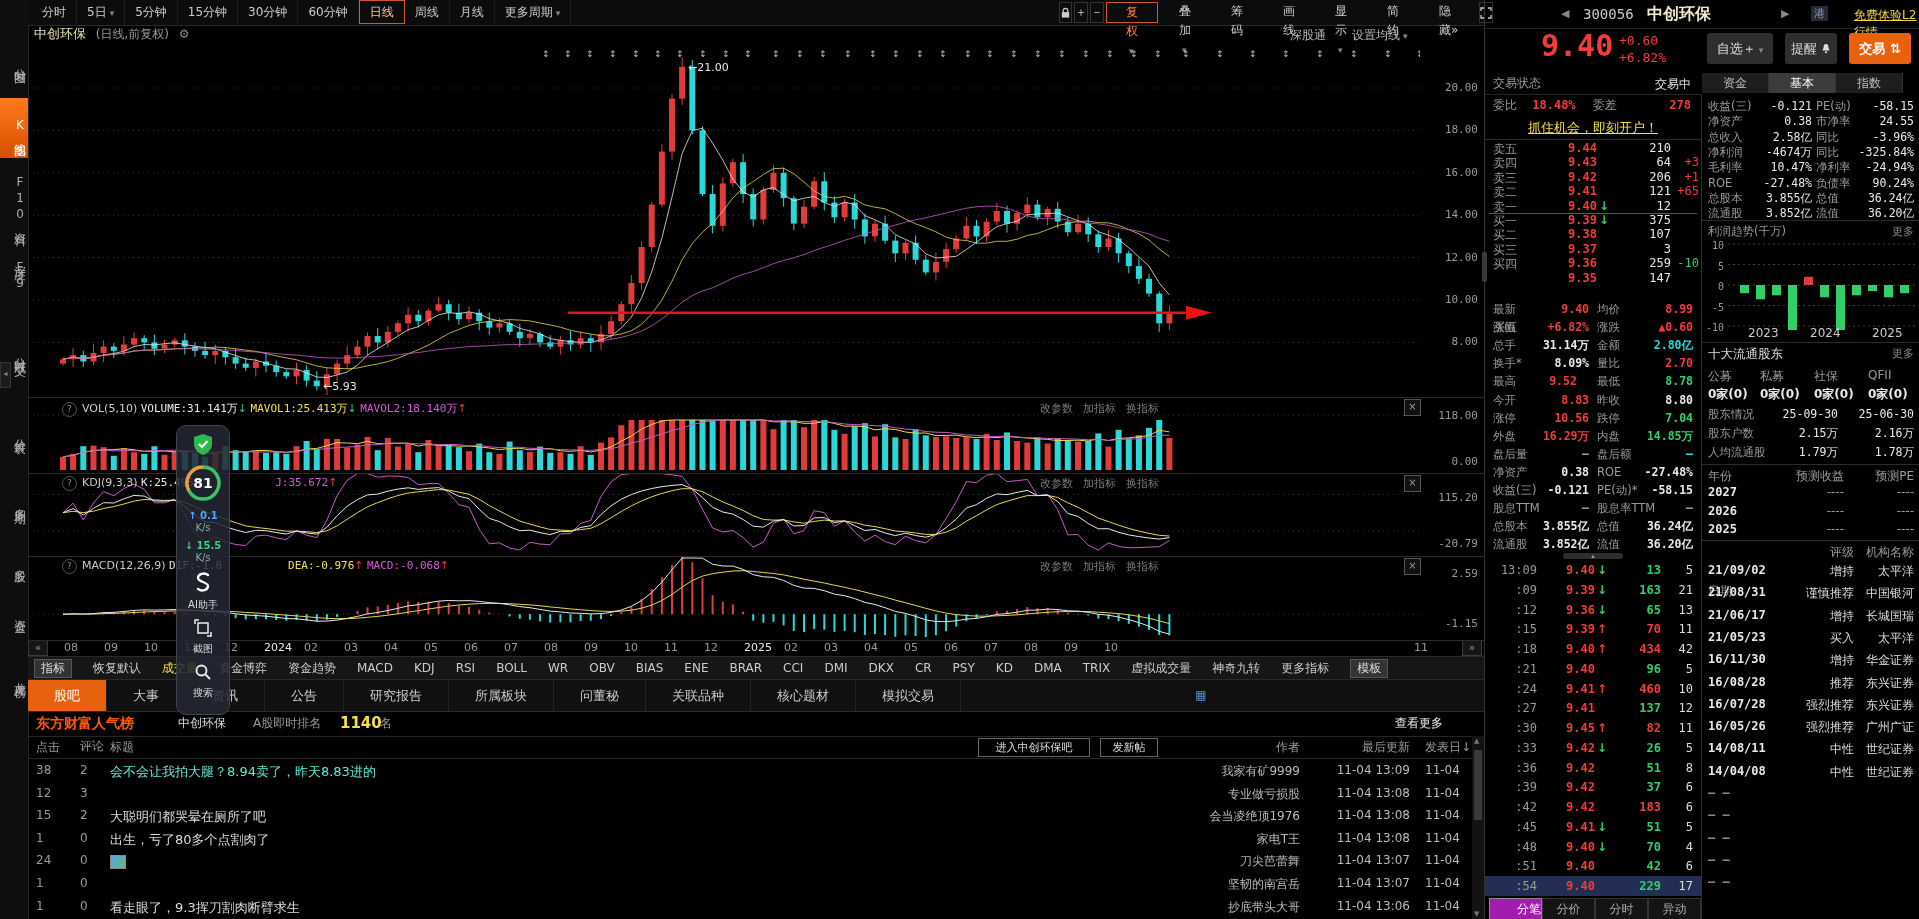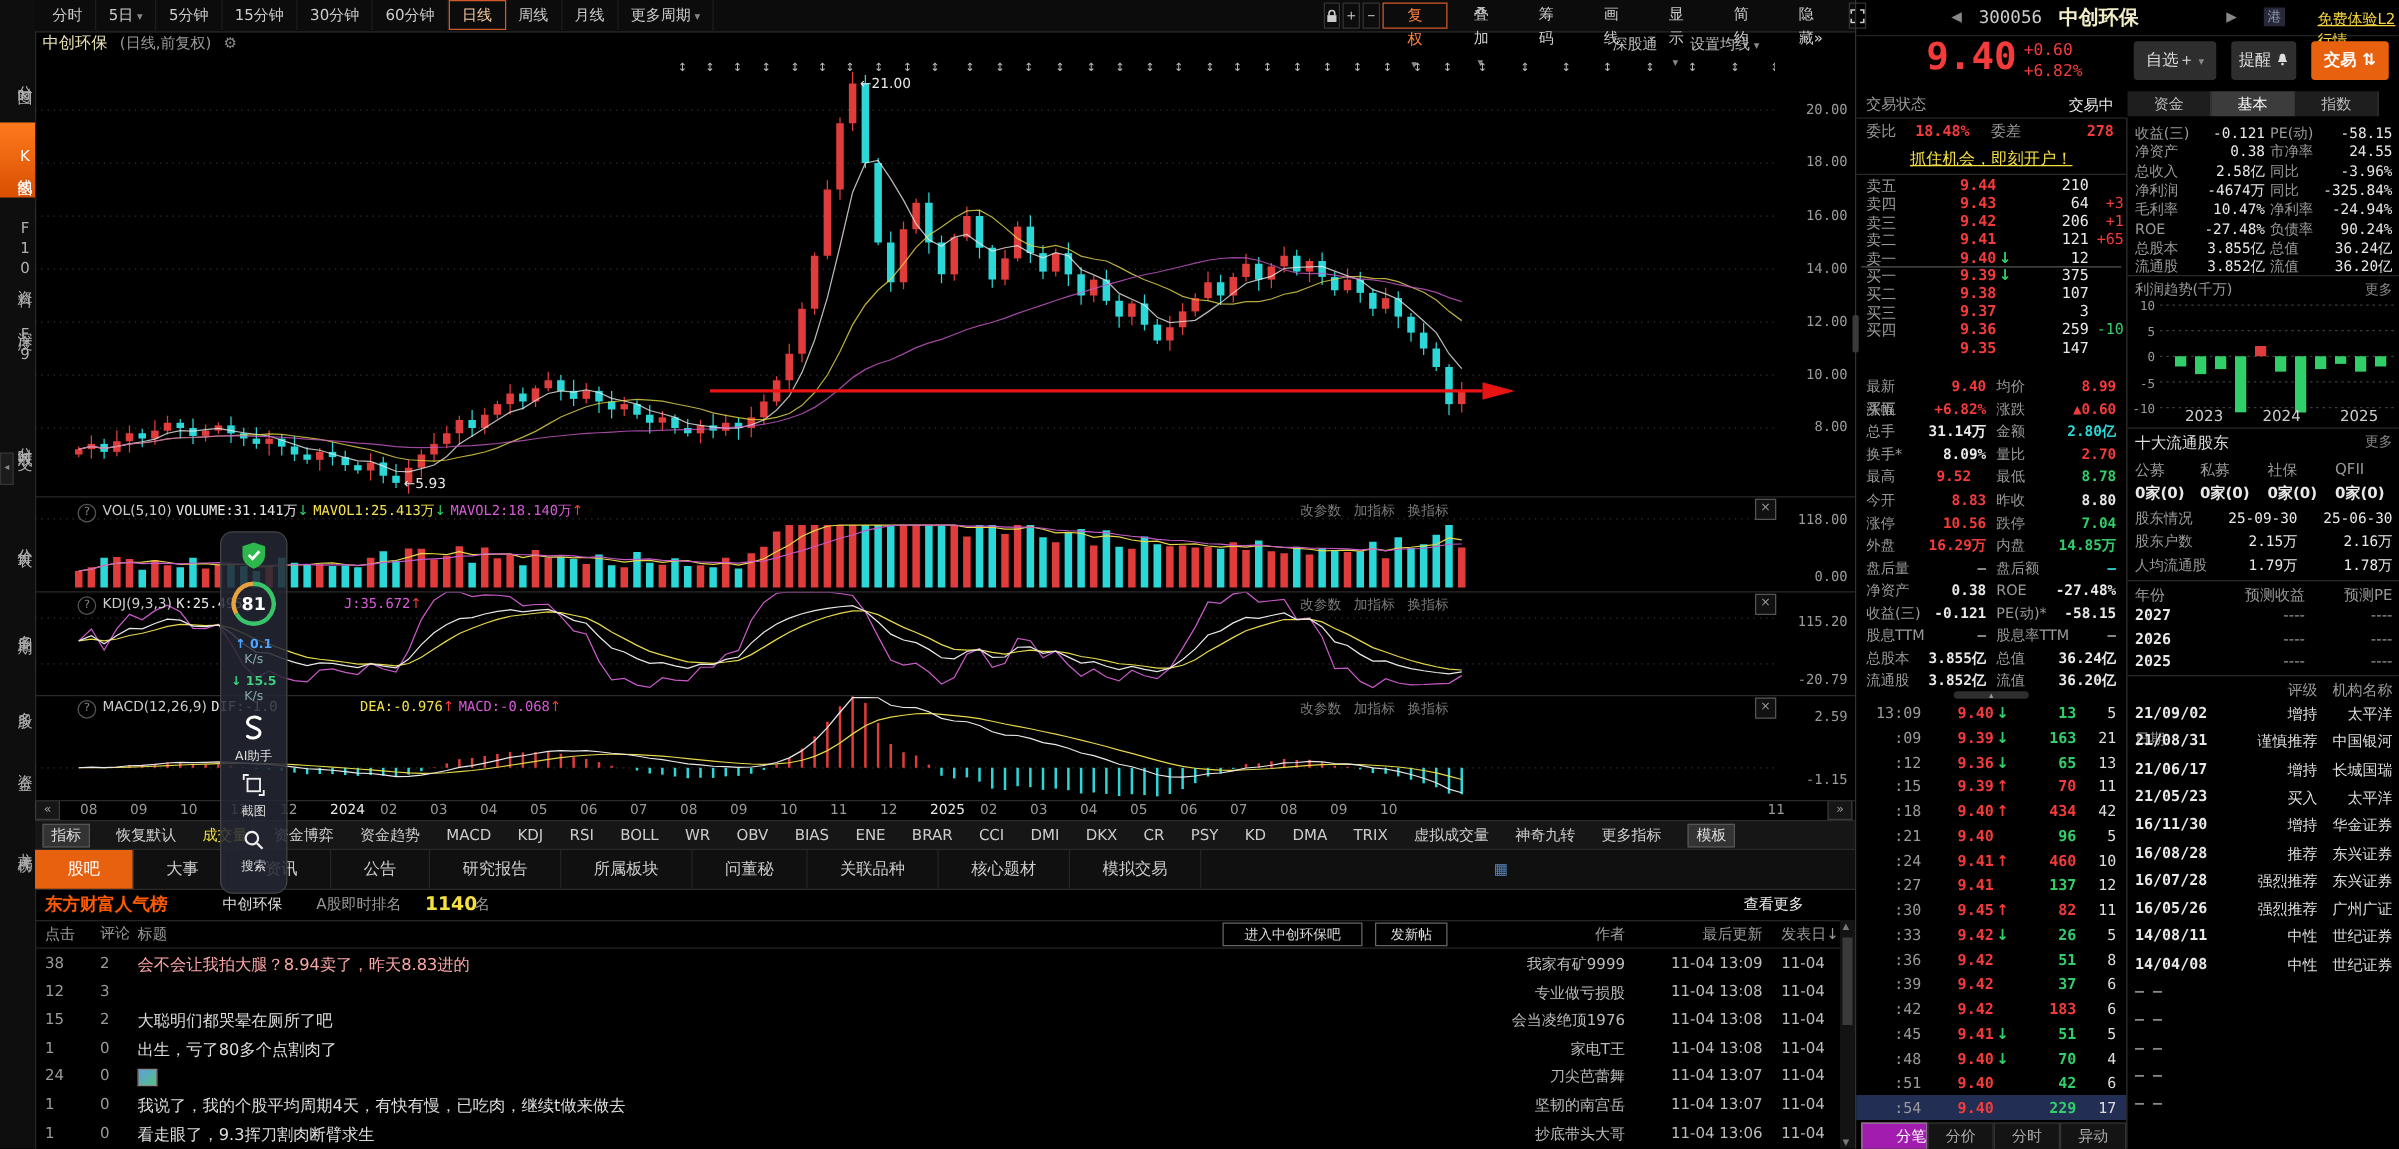--- a/index.html
+++ b/index.html
@@ -727,21 +727,21 @@
       <span class="fcell gray" style="position: absolute; left: 82px; top: 3px; width: 60px;">标题</span>
       <div class="fbtn" style="position: absolute; left: 950px; width: 110px;">进入中创环保吧</div>
       <div class="fbtn" style="position: absolute; left: 1072px; width: 56px;">发新帖</div>
       <span class="fcell gray" style="position: absolute; left: 1210px; top: 3px; width: 62px; text-align: right;">作者</span>
       <span class="fcell gray" style="position: absolute; left: 1300px; top: 3px; width: 82px; text-align: right;">最后更新</span>
       <span class="fcell gray" style="position: absolute; left: 1397px; top: 3px; width: 56px;">发表日↓</span>
     </div>
     <div style="position: absolute; left: 0px; top: 80px; width: 1456px; height: 22px;">
       <span class="fcell gray" style="position: absolute; left: 8px; top: 3px; width: 34px;">38</span>
       <span class="fcell gray" style="position: absolute; left: 52px; top: 3px; width: 34px;">2</span>
-      <span class="fcell " style="position: absolute; left: 82px; top: 3px; width: 830px; color: #fca5a5; font-size: 13px; cursor: pointer;">会不会让我拍大腿？8.94卖了，昨天8.83进的</span>
+      <span class="fcell " style="position: absolute; left: 82px; top: 3px; width: 830px; color: #5eead4; font-size: 13px; cursor: pointer;">会不会让我拍大腿？8.94卖了，昨天8.83进的</span>
       <span class="fcell " style="position: absolute; left: 1142px; top: 3px; width: 130px; text-align: right; color: rgb(187, 187, 187);">我家有矿9999</span>
       <span class="fcell " style="position: absolute; left: 1300px; top: 3px; width: 82px; text-align: right; color: rgb(187, 187, 187);">11-04 13:09</span>
       <span class="fcell " style="position: absolute; left: 1397px; top: 3px; width: 40px; color: rgb(187, 187, 187);">11-04</span>
     </div>
     <div style="position: absolute; left: 0px; top: 102.6px; width: 1456px; height: 22px;">
       <span class="fcell gray" style="position: absolute; left: 8px; top: 3px; width: 34px;">12</span>
       <span class="fcell gray" style="position: absolute; left: 52px; top: 3px; width: 34px;">3</span>
       <span class="fcell " style="position: absolute; left: 1142px; top: 3px; width: 130px; text-align: right; color: rgb(187, 187, 187);">专业做亏损股</span>
       <span class="fcell " style="position: absolute; left: 1300px; top: 3px; width: 82px; text-align: right; color: rgb(187, 187, 187);">11-04 13:08</span>
       <span class="fcell " style="position: absolute; left: 1397px; top: 3px; width: 40px; color: rgb(187, 187, 187);">11-04</span>
@@ -766,21 +766,20 @@
       <span class="fcell gray" style="position: absolute; left: 8px; top: 3px; width: 34px;">24</span>
       <span class="fcell gray" style="position: absolute; left: 52px; top: 3px; width: 34px;">0</span>
       <span style="position: absolute; left: 82px; top: 5px; width: 14px; height: 12px; background: linear-gradient(135deg, rgb(90, 160, 224), rgb(88, 192, 128)); border: 1px solid rgb(136, 136, 136);"></span>
       <span class="fcell " style="position: absolute; left: 1142px; top: 3px; width: 130px; text-align: right; color: rgb(187, 187, 187);">刀尖芭蕾舞</span>
       <span class="fcell " style="position: absolute; left: 1300px; top: 3px; width: 82px; text-align: right; color: rgb(187, 187, 187);">11-04 13:07</span>
       <span class="fcell " style="position: absolute; left: 1397px; top: 3px; width: 40px; color: rgb(187, 187, 187);">11-04</span>
     </div>
     <div style="position: absolute; left: 0px; top: 193px; width: 1456px; height: 22px;">
       <span class="fcell gray" style="position: absolute; left: 8px; top: 3px; width: 34px;">1</span>
       <span class="fcell gray" style="position: absolute; left: 52px; top: 3px; width: 34px;">0</span>
-      <span class="fcell " style="position: absolute; left: 82px; top: 3px; width: 830px; color: rgb(221, 221, 221); font-size: 13px; cursor: pointer;">我说了，我的个股平均周期4天，有快有慢，已吃肉，继续t做来做去</span>
       <span class="fcell " style="position: absolute; left: 1142px; top: 3px; width: 130px; text-align: right; color: rgb(187, 187, 187);">坚韧的南宫岳</span>
       <span class="fcell " style="position: absolute; left: 1300px; top: 3px; width: 82px; text-align: right; color: rgb(187, 187, 187);">11-04 13:07</span>
       <span class="fcell " style="position: absolute; left: 1397px; top: 3px; width: 40px; color: rgb(187, 187, 187);">11-04</span>
     </div>
     <div style="position: absolute; left: 0px; top: 215.6px; width: 1456px; height: 22px;">
       <span class="fcell gray" style="position: absolute; left: 8px; top: 3px; width: 34px;">1</span>
       <span class="fcell gray" style="position: absolute; left: 52px; top: 3px; width: 34px;">0</span>
       <span class="fcell " style="position: absolute; left: 82px; top: 3px; width: 830px; color: rgb(221, 221, 221); font-size: 13px; cursor: pointer;">看走眼了，9.3挥刀割肉断臂求生</span>
       <span class="fcell " style="position: absolute; left: 1142px; top: 3px; width: 130px; text-align: right; color: rgb(187, 187, 187);">抄底带头大哥</span>
       <span class="fcell " style="position: absolute; left: 1300px; top: 3px; width: 82px; text-align: right; color: rgb(187, 187, 187);">11-04 13:06</span>

